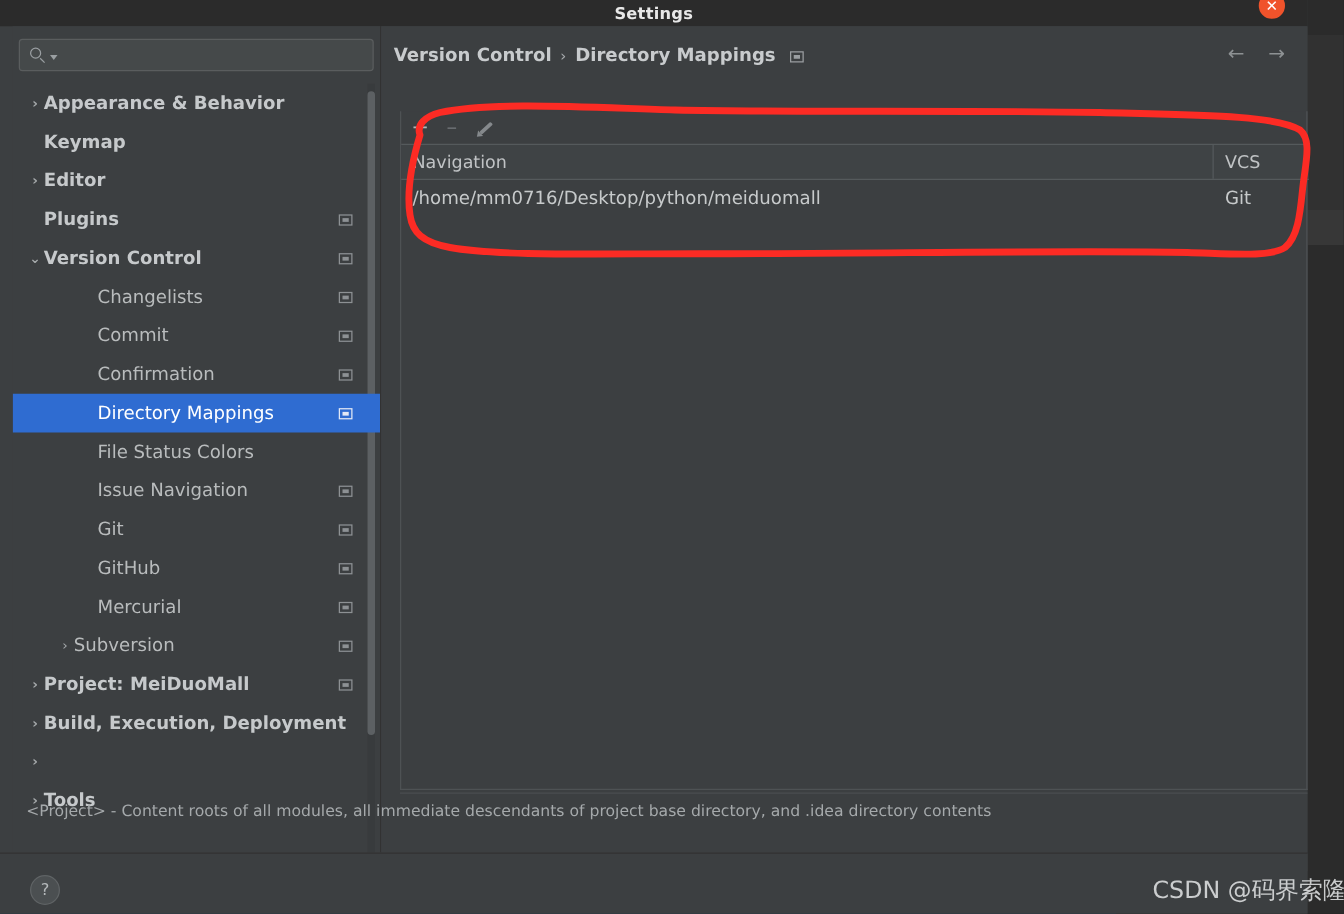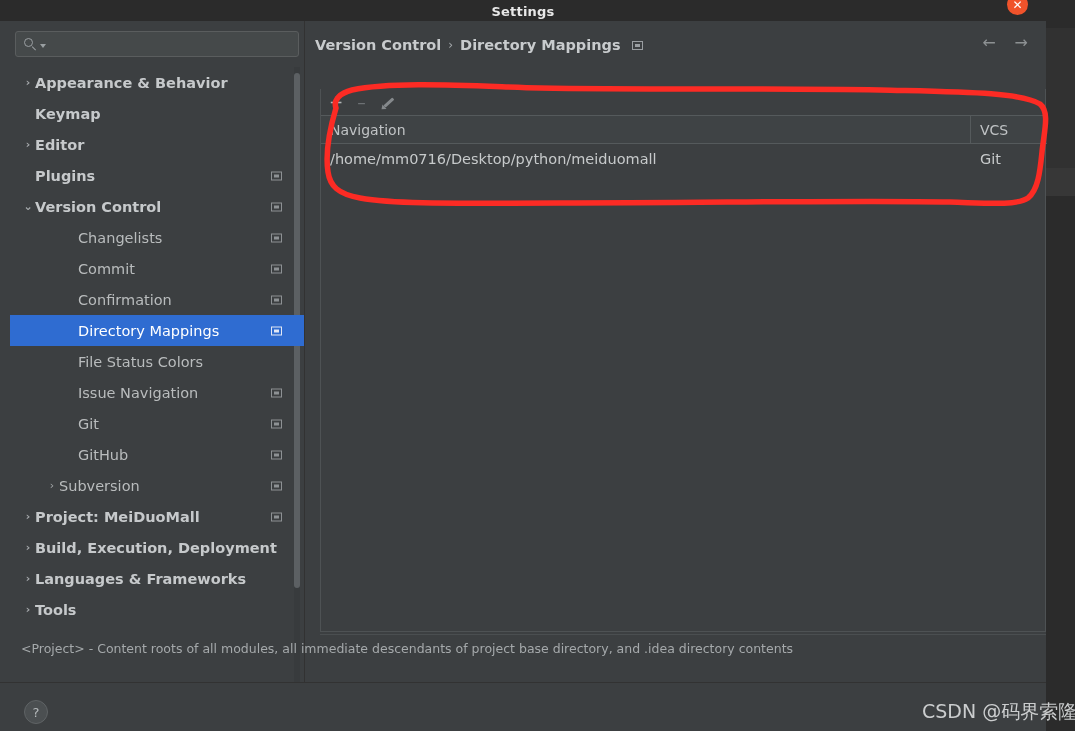--- a/index.html
+++ b/index.html
@@ -331,37 +331,41 @@
             <div class="tree-item depth1n">
               <span class="arrow"></span>
               <span class="label">Git</span>
               <span class="trailing"></span>
             </div>
             <div class="tree-item depth1n">
               <span class="arrow"></span>
               <span class="label">GitHub</span>
               <span class="trailing"></span>
             </div>
+            <div class="tree-item depth1n">
+              <span class="arrow"></span>
+              <span class="label">Mercurial</span>
+              <span class="trailing"></span>
+            </div>
             <div class="tree-item depth1">
               <span class="arrow">›</span>
               <span class="label">Subversion</span>
               <span class="trailing"></span>
             </div>
             <div class="tree-item bold depth0">
               <span class="arrow">›</span>
               <span class="label">Project: MeiDuoMall</span>
               <span class="trailing"></span>
             </div>
             <div class="tree-item bold depth0">
               <span class="arrow">›</span>
               <span class="label">Build, Execution, Deployment</span>
             </div>
             <div class="tree-item bold depth0">
               <span class="arrow">›</span>
-              <span class="label">Languages &amp; Frameworks</span>
             </div>
             <div class="tree-item bold depth0">
               <span class="arrow">›</span>
               <span class="label">Tools</span>
             </div>
           </div>
       </div>
 
       <div class="vsep"></div>
 

